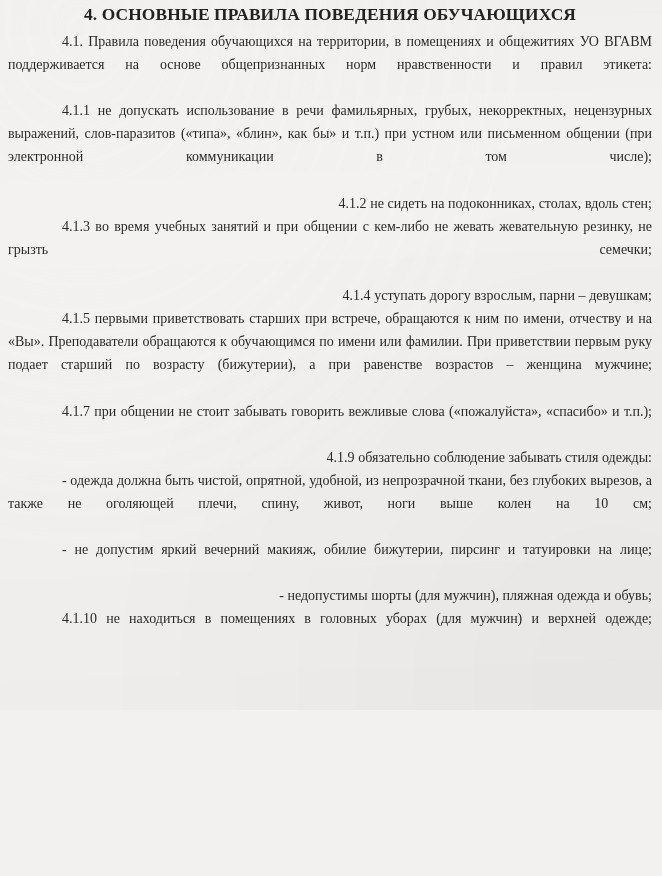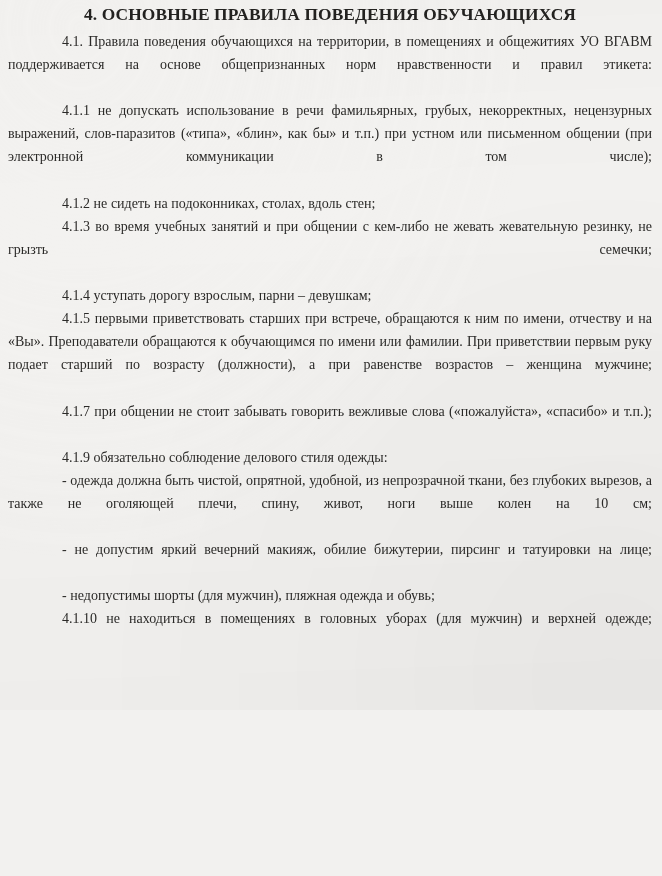--- a/index.html
+++ b/index.html
@@ -65,43 +65,43 @@
   }
 
   
   p.para::after {
     content: "";
     display: inline-block;
     width: 100%;
   }
 
   p.nojust {
-    text-align: left;
+    text-align: right;
   }
   p.nojust::after { content: none; }
 
   .spacer-top { height: 2px; }
 </style>
 </head>
 <body>
 
 <div id="page">
 
   <h1 class="doc-heading">4. ОСНОВНЫЕ ПРАВИЛА ПОВЕДЕНИЯ ОБУЧАЮЩИХСЯ</h1>
 
   <div class="spacer-top"></div>
 
   <div id="body-text">
       <p class="para">4.1. Правила поведения обучающихся на территории, в помещениях и общежитиях УО ВГАВМ поддерживается на основе общепризнанных норм нравственности и правил этикета:</p>
       <p class="para">4.1.1 не допускать использование в речи фамильярных, грубых, некорректных, нецензурных выражений, слов-паразитов («типа», «блин», как бы» и т.п.) при устном или письменном общении (при электронной коммуникации в том числе);</p>
       <p class="para nojust">4.1.2 не сидеть на подоконниках, столах, вдоль стен;</p>
       <p class="para">4.1.3 во время учебных занятий и при общении с кем-либо не жевать жевательную резинку, не грызть семечки;</p>
       <p class="para nojust">4.1.4 уступать дорогу взрослым, парни – девушкам;</p>
-      <p class="para">4.1.5 первыми приветствовать старших при встрече, обращаются к ним по имени, отчеству и на «Вы». Преподаватели обращаются к обучающимся по имени или фамилии. При приветствии первым руку подает старший по возрасту (должности), а при равенстве возрастов – женщина мужчине;</p>
+      <p class="para">4.1.5 первыми приветствовать старших при встрече, обращаются к ним по имени, отчеству и на «Вы». Преподаватели обращаются к обучающимся по имени или фамилии. При приветствии первым руку подает старший по возрасту (бижутерии), а при равенстве возрастов – женщина мужчине;</p>
       <p class="para">4.1.7 при общении не стоит забывать говорить вежливые слова («пожалуйста», «спасибо» и т.п.);</p>
-      <p class="para nojust">4.1.9 обязательно соблюдение делового стиля одежды:</p>
+      <p class="para nojust">4.1.9 обязательно соблюдение забывать стиля одежды:</p>
       <p class="para">- одежда должна быть чистой, опрятной, удобной, из непрозрачной ткани, без глубоких вырезов, а также не оголяющей плечи, спину, живот, ноги выше колен на 10 см;</p>
       <p class="para">- не допустим яркий вечерний макияж, обилие бижутерии, пирсинг и татуировки на лице;</p>
       <p class="para nojust">- недопустимы шорты (для мужчин), пляжная одежда и обувь;</p>
       <p class="para">4.1.10 не находиться в помещениях в головных уборах (для мужчин) и верхней одежде;</p>
     </div>
 
 </div>
 
 </body></html>

